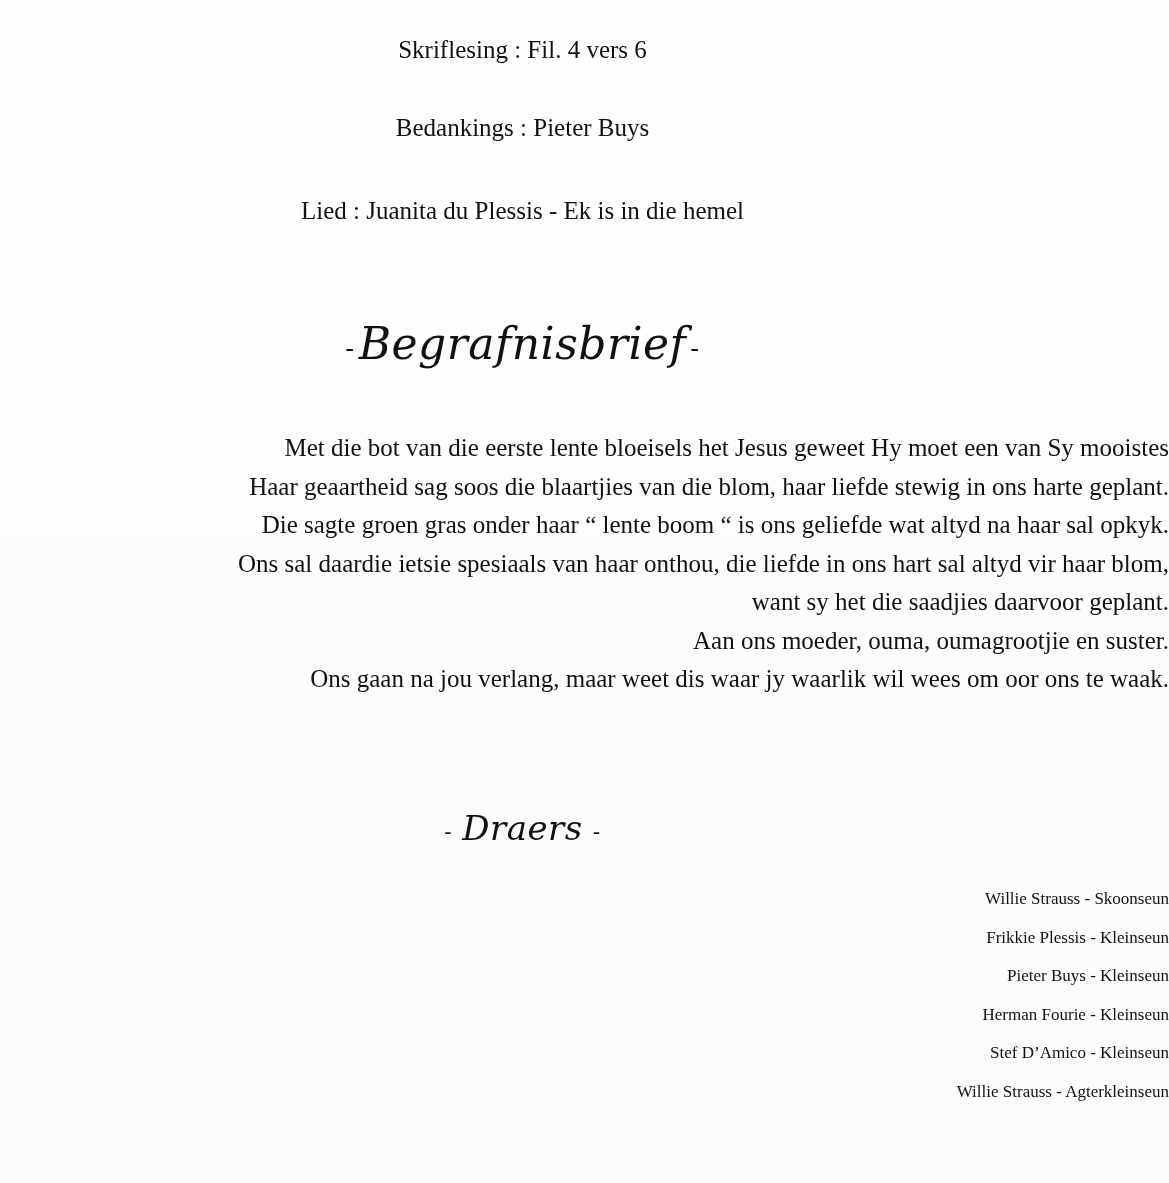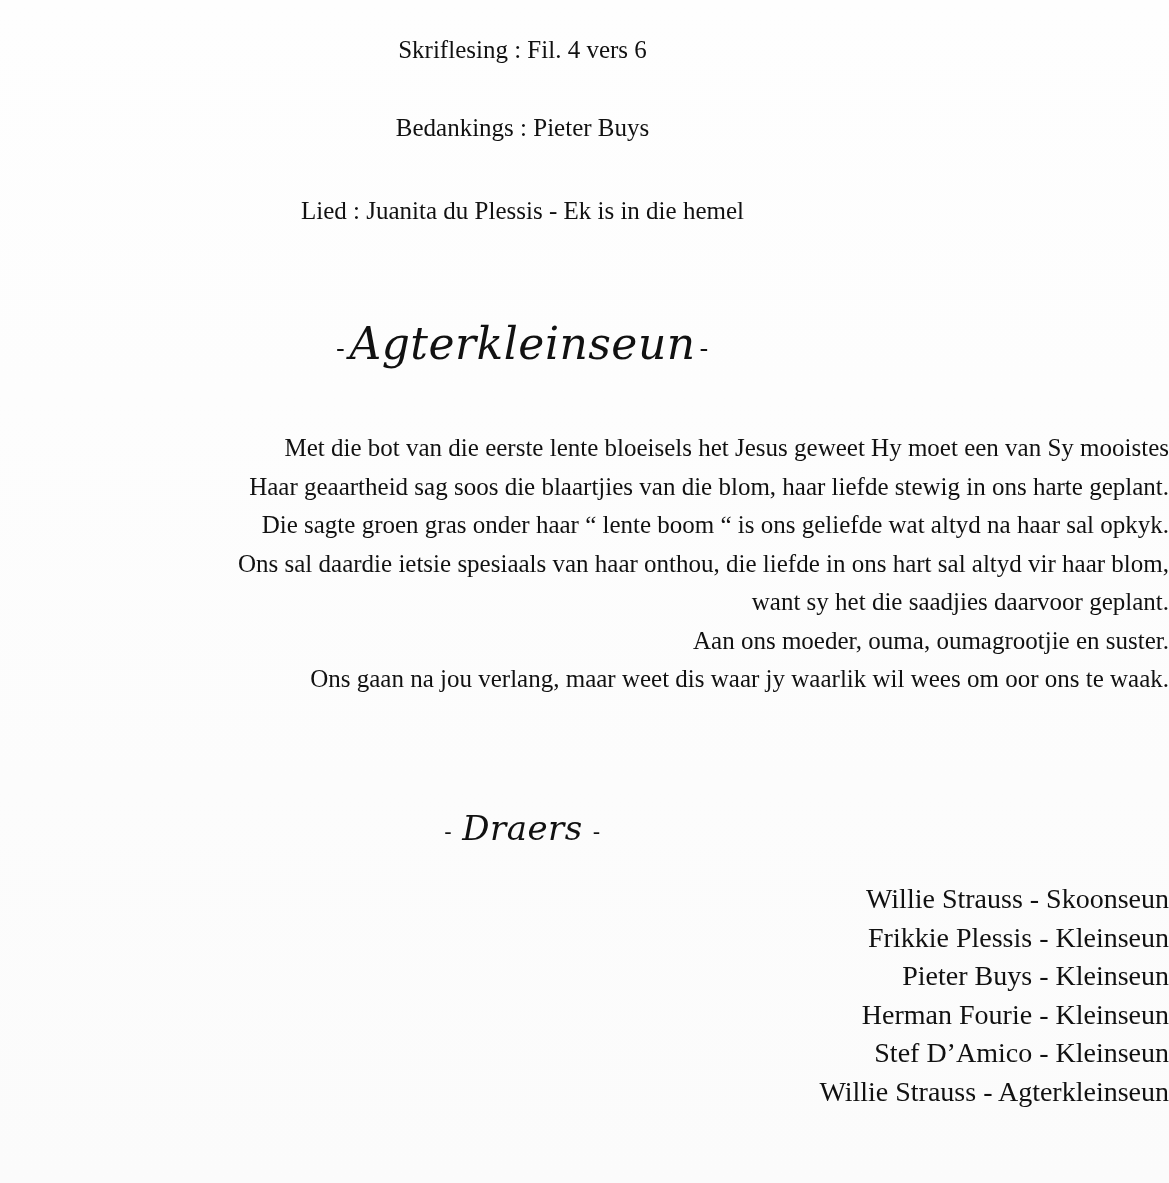--- a/index.html
+++ b/index.html
@@ -37,40 +37,40 @@
     }
     .heading .dash {
       font-style: normal;
       font-size: 26px;
       vertical-align: middle;
       padding: 0 4px;
     }
     .heading.small { font-size: 34px; }
     .heading.small .dash { font-size: 22px; padding: 0 10px; }
     .poem { font-size: 25px; line-height: 38.5px; }
-    .bearers { font-size: 28px; line-height: 38.6px; }
+    .bearers { font-size: 17px; line-height: 38.6px; }
     .block {
       position: absolute;
       left: 0;
       width: 1169px;
       text-align: right;
     }
     .block > div { white-space: nowrap; }
   </style>
 </head>
 <body>
 
 <div class="page">
 
   <div class="line service" style="top:36px;">Skriflesing : Fil. 4 vers 6</div>
   <div class="line service" style="top:114px;">Bedankings : Pieter Buys</div>
   <div class="line service" style="top:197px;">Lied : Juanita du Plessis - Ek is in die hemel</div>
 
   <div class="line heading" style="top:318px;">
-    <span class="dash">-</span><span>Agterkleinseun</span><span class="dash">-</span>
+    <span class="dash">-</span><span>Begrafnisbrief</span><span class="dash">-</span>
   </div>
 
   <div class="block poem" style="top:429px;">
     <div>Met die bot van die eerste lente bloeisels het Jesus geweet Hy moet een van Sy mooistes</div>
     <div>Haar geaartheid sag soos die blaartjies van die blom, haar liefde stewig in ons harte geplant.</div>
     <div>Die sagte groen gras onder haar “ lente boom “ is ons geliefde wat altyd na haar sal opkyk.</div>
     <div>Ons sal daardie ietsie spesiaals van haar onthou, die liefde in ons hart sal altyd vir haar blom,</div>
     <div>want sy het die saadjies daarvoor geplant.</div>
     <div>Aan ons moeder, ouma, oumagrootjie en suster.</div>
     <div>Ons gaan na jou verlang, maar weet dis waar jy waarlik wil wees om oor ons te waak.</div>

